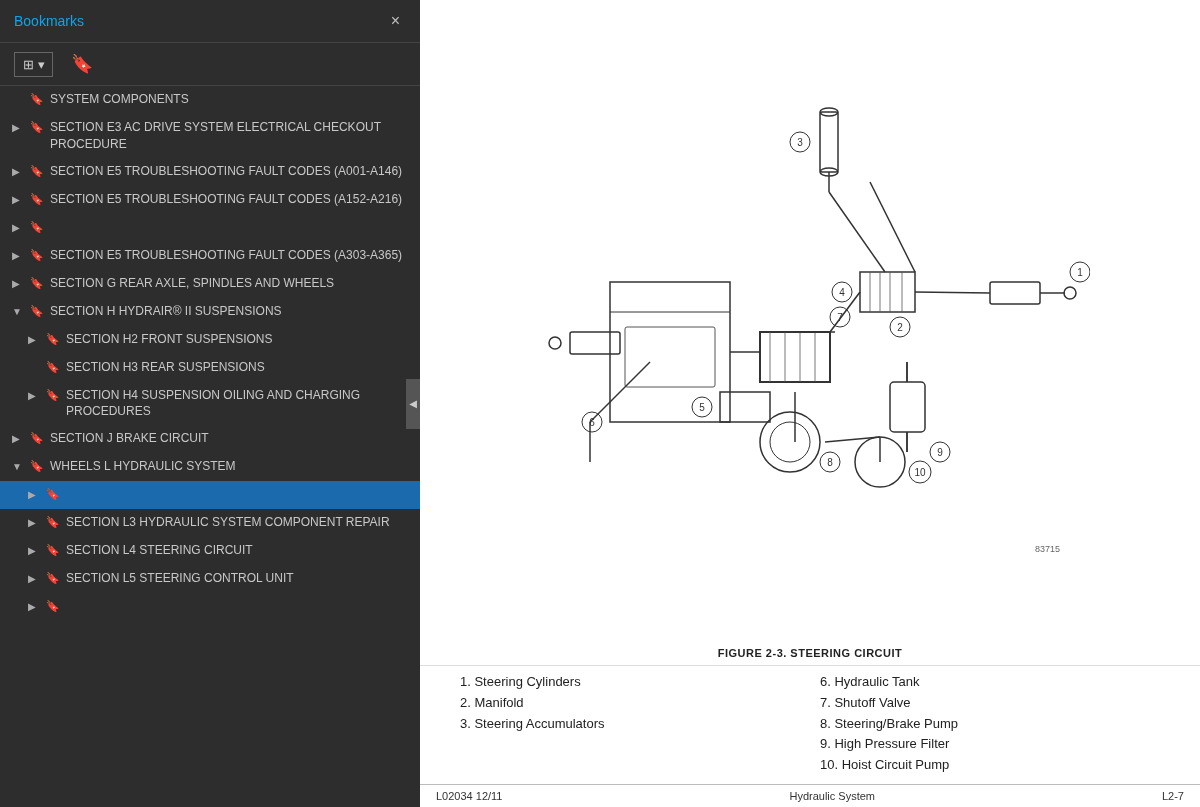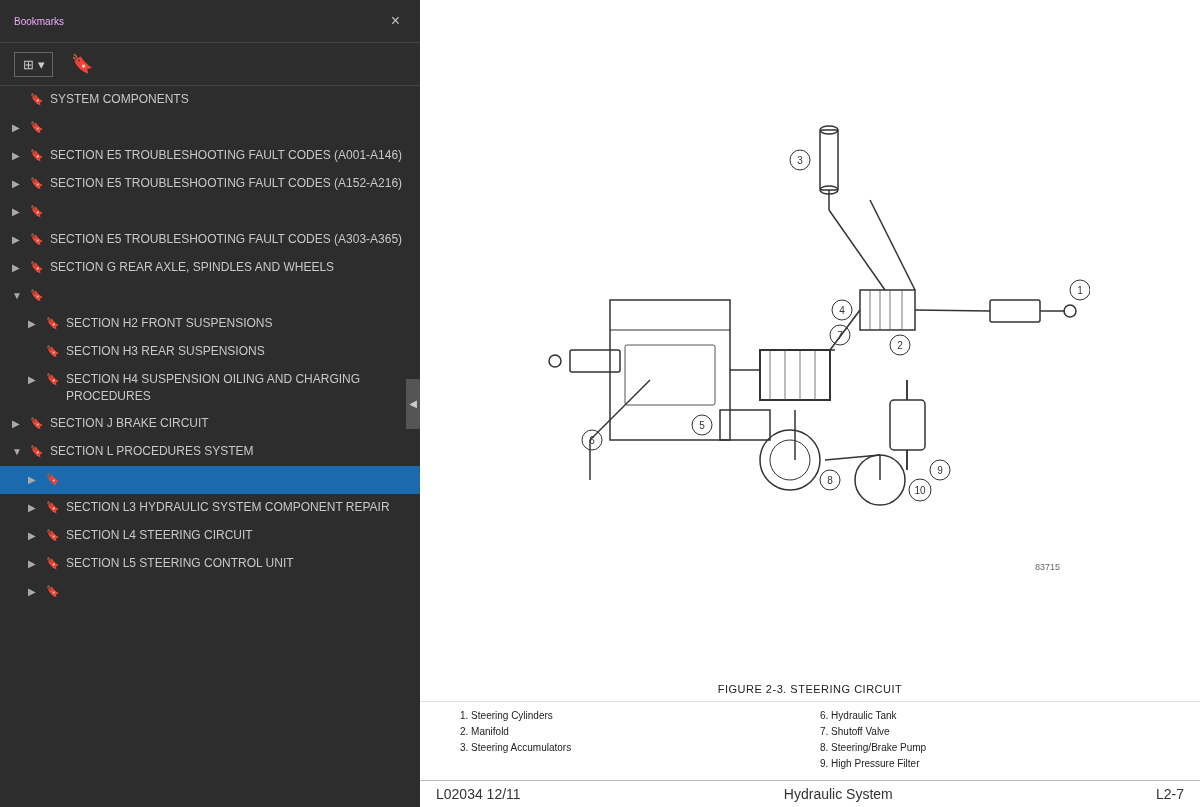--- a/index.html
+++ b/index.html
@@ -26,22 +26,22 @@
     .sidebar-header {
       display: flex;
       align-items: center;
       justify-content: space-between;
       padding: 10px 14px;
       background: #2d2d2d;
       border-bottom: 1px solid #444;
     }
 
     .sidebar-title {
-      color: #f0abfc;
-      font-size: 10px;
+      color: #0ea5e9;
+      font-size: 14px;
       font-weight: normal;
     }
 
     .close-btn {
       color: #c0c0c0;
       background: none;
       border: none;
       font-size: 16px;
       cursor: pointer;
       padding: 2px 6px;
@@ -186,50 +186,50 @@
     }
 
     .diagram-svg {
       max-height: 480px;
       max-width: 580px;
     }
 
     .figure-caption {
       text-align: center;
       font-size: 11px;
-      font-weight: normal;
+      font-weight: bold;
       color: #222;
       padding: 4px 0 6px;
       letter-spacing: 0.5px;
     }
 
     .parts-list {
       display: flex;
       gap: 20px;
       padding: 6px 40px 8px;
-      font-size: 10px;
+      font-size: 13px;
       color: #222;
       border-top: 1px solid #ddd;
     }
 
     .parts-col {
       flex: 1;
     }
 
     .parts-col p {
       line-height: 1.6;
     }
 
     .page-footer {
       display: flex;
       justify-content: space-between;
       align-items: center;
       padding: 5px 16px;
       border-top: 1px solid #bbb;
-      font-size: 14px;
+      font-size: 11px;
       color: #333;
       background: white;
     }
   </style>
 </head>
 <body>
 
 <div class="sidebar">
   <div class="sidebar-header">
     <span class="sidebar-title">Bookmarks</span>
@@ -249,20 +249,21 @@
 
     <div class="tree-item">
       <span class="toggle-arrow"></span>
       <span class="bookmark-icon">🔖</span>
       <span class="item-label">SYSTEM COMPONENTS</span>
     </div>
 
     <div class="tree-item">
       <span class="toggle-arrow">▶</span>
       <span class="bookmark-icon">🔖</span>
+      <span class="item-label">SECTION E3 AC DRIVE SYSTEM ELECTRICAL CHECKOUT PROCEDURE</span>
     </div>
 
     <div class="tree-item">
       <span class="toggle-arrow">▶</span>
       <span class="bookmark-icon">🔖</span>
       <span class="item-label">SECTION E5 TROUBLESHOOTING FAULT CODES (A001-A146)</span>
     </div>
 
     <div class="tree-item">
       <span class="toggle-arrow">▶</span>
@@ -283,20 +284,21 @@
 
     <div class="tree-item">
       <span class="toggle-arrow">▶</span>
       <span class="bookmark-icon">🔖</span>
       <span class="item-label">SECTION G REAR AXLE, SPINDLES AND WHEELS</span>
     </div>
 
     <div class="tree-item">
       <span class="toggle-arrow">▼</span>
       <span class="bookmark-icon">🔖</span>
+      <span class="item-label">SECTION H HYDRAIR® II SUSPENSIONS</span>
     </div>
 
     <div class="tree-item level-1">
       <span class="toggle-arrow">▶</span>
       <span class="bookmark-icon">🔖</span>
       <span class="item-label">SECTION H2 FRONT SUSPENSIONS</span>
     </div>
 
     <div class="tree-item level-1">
       <span class="toggle-arrow"></span>
@@ -312,21 +314,21 @@
 
     <div class="tree-item">
       <span class="toggle-arrow">▶</span>
       <span class="bookmark-icon">🔖</span>
       <span class="item-label">SECTION J BRAKE CIRCUIT</span>
     </div>
 
     <div class="tree-item">
       <span class="toggle-arrow">▼</span>
       <span class="bookmark-icon">🔖</span>
-      <span class="item-label">SECTION L PROCEDURES SYSTEM</span>
+      <span class="item-label">WHEELS L HYDRAULIC SYSTEM</span>
     </div>
 
     <div class="tree-item level-1 selected">
       <span class="toggle-arrow">▶</span>
       <span class="bookmark-icon">🔖</span>
     </div>
 
     <div class="tree-item level-1">
       <span class="toggle-arrow">▶</span>
       <span class="bookmark-icon">🔖</span>
@@ -487,20 +489,21 @@
         <div class="parts-col">
           <p>1. Steering Cylinders</p>
           <p>2. Manifold</p>
           <p>3. Steering Accumulators</p>
         </div>
         <div class="parts-col">
           <p>6. Hydraulic Tank</p>
           <p>7. Shutoff Valve</p>
           <p>8. Steering/Brake Pump</p>
           <p>9. High Pressure Filter</p>
+          <p>10. Hoist Circuit Pump</p>
         </div>
       </div>
 
       <div class="page-footer">
         <span>L02034  12/11</span>
         <span>Hydraulic System</span>
         <span>L2-7</span>
       </div>
 
     </div>

